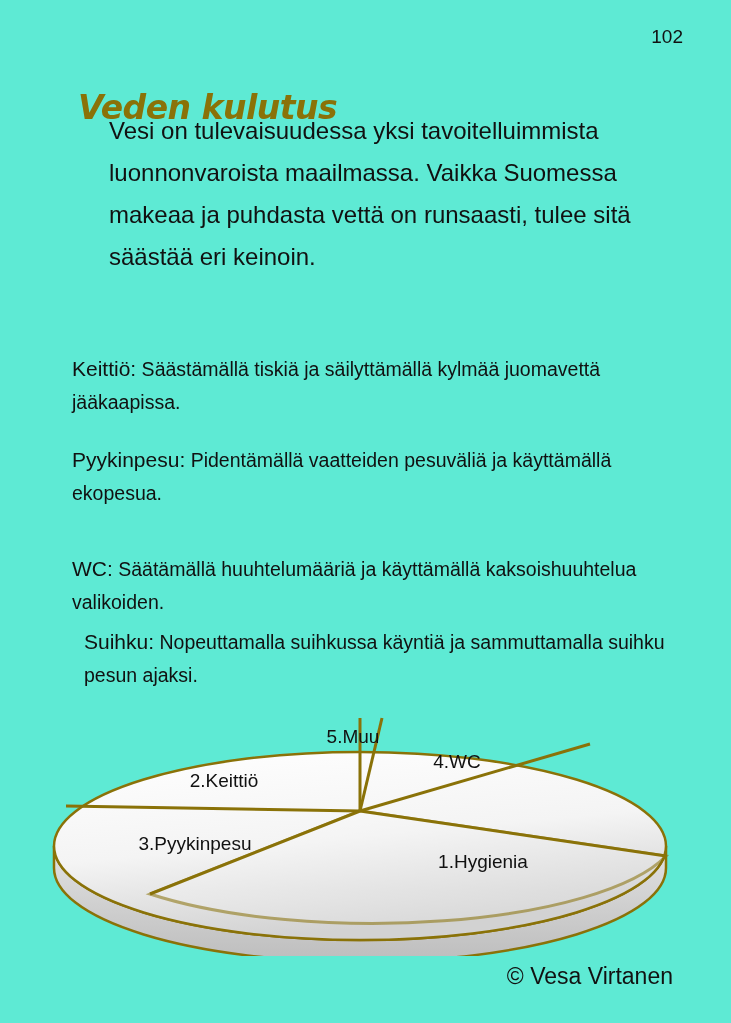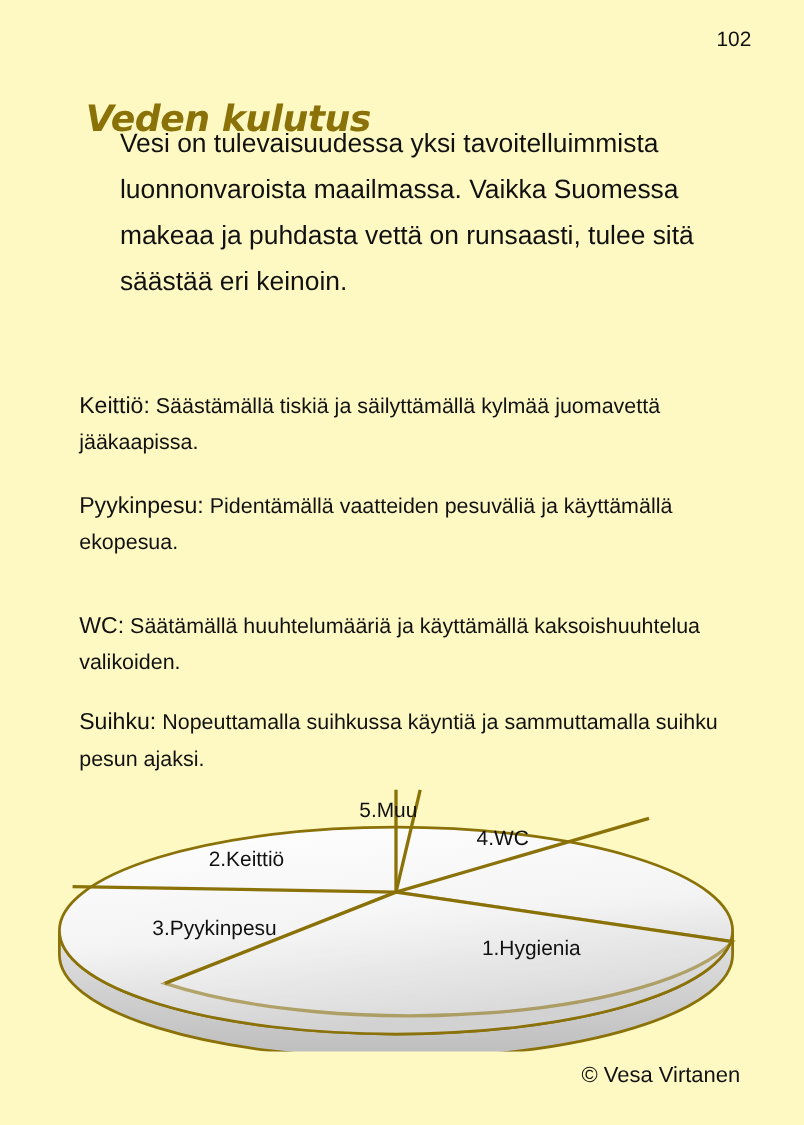--- a/index.html
+++ b/index.html
@@ -11,21 +11,21 @@
     width: 731px;
     height: 1023px;
     position: relative;
     font-family: "DejaVu Sans", sans-serif;
     color: #1a1a1a;
     overflow: hidden;
   }
   .page {
     position: absolute;
     inset: 0;
-    background: #fef9c3;
+    background: #5eead4;
     text-decoration: underline;
   }
   .page-number {
     position: absolute;
     top: 26px;
     right: 48px;
     font-family: "Liberation Sans", sans-serif;
     font-size: 19px;
     color: #111111;
   }
@@ -60,21 +60,21 @@
     font-size: 19.5px;
     line-height: 33px;
     color: #111111;
   }
   .section .lead {
     font-size: 21px;
   }
   #sec-0 { top: 352px; }
   #sec-1 { top: 443px; }
   #sec-2 { top: 552px; }
-  #sec-3 { top: 640px; }
+  #sec-3 { top: 625px; margin-left: 12px; }
 
   
   .chart-wrap {
     position: absolute;
     left: 30px;
     top: 706px;
     width: 671px;
     height: 250px;
   }
   .chart-svg {
@@ -83,21 +83,21 @@
   .slice-label {
     font-family: "Liberation Sans", sans-serif;
     font-size: 19px;
     fill: #111111;
   }
   .credit {
     position: absolute;
     right: 58px;
     bottom: 33px;
     font-family: "Liberation Sans", sans-serif;
-    font-size: 20px;
+    font-size: 23px;
     color: #111111;
   }
 </style>
 </head>
 <body>
 
 <div class="page">
 
   <div class="page-number">102</div>
 

